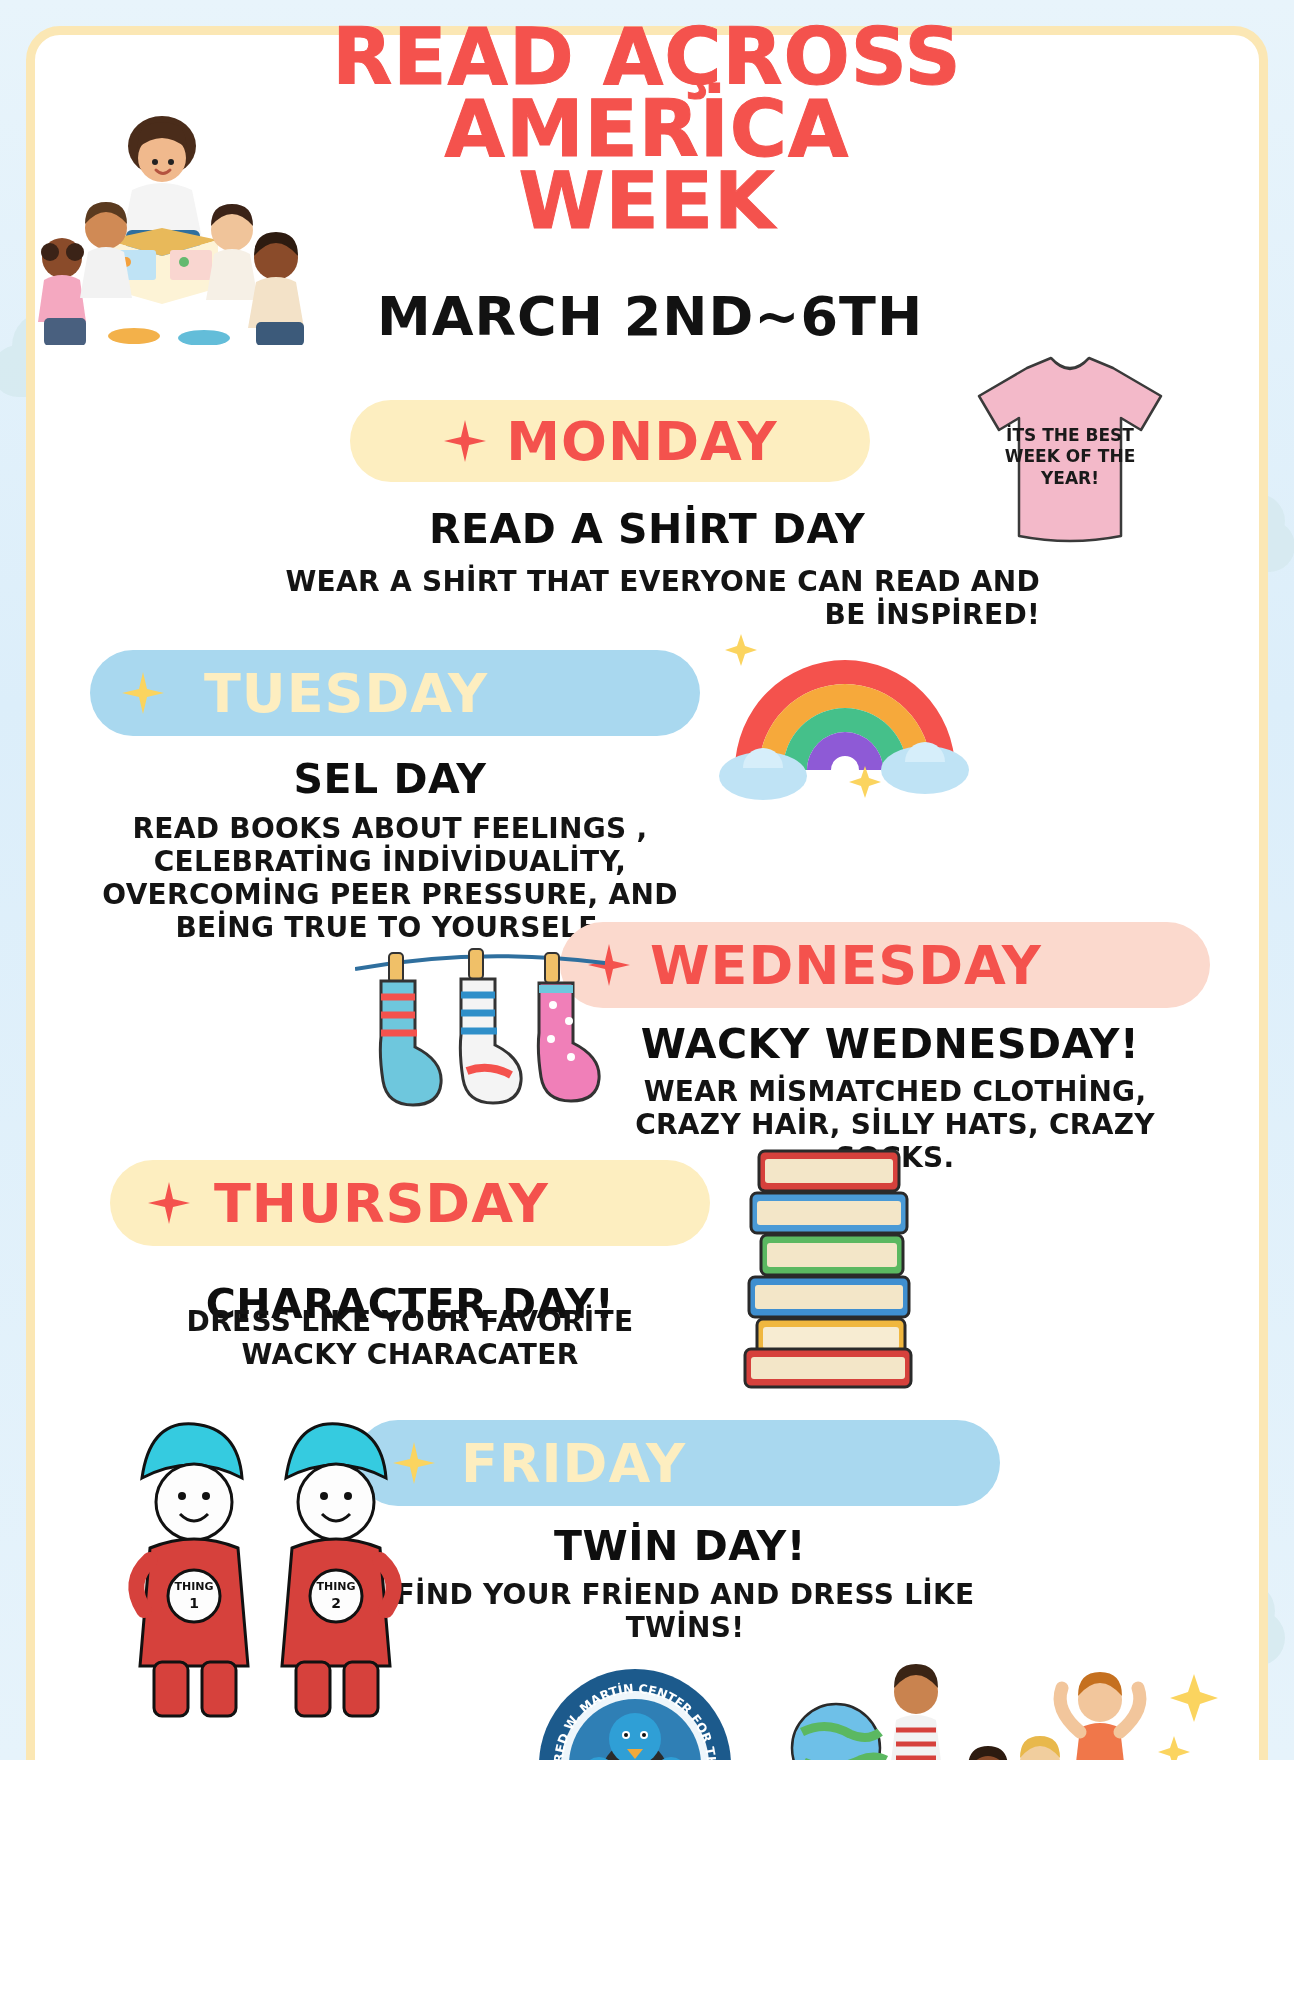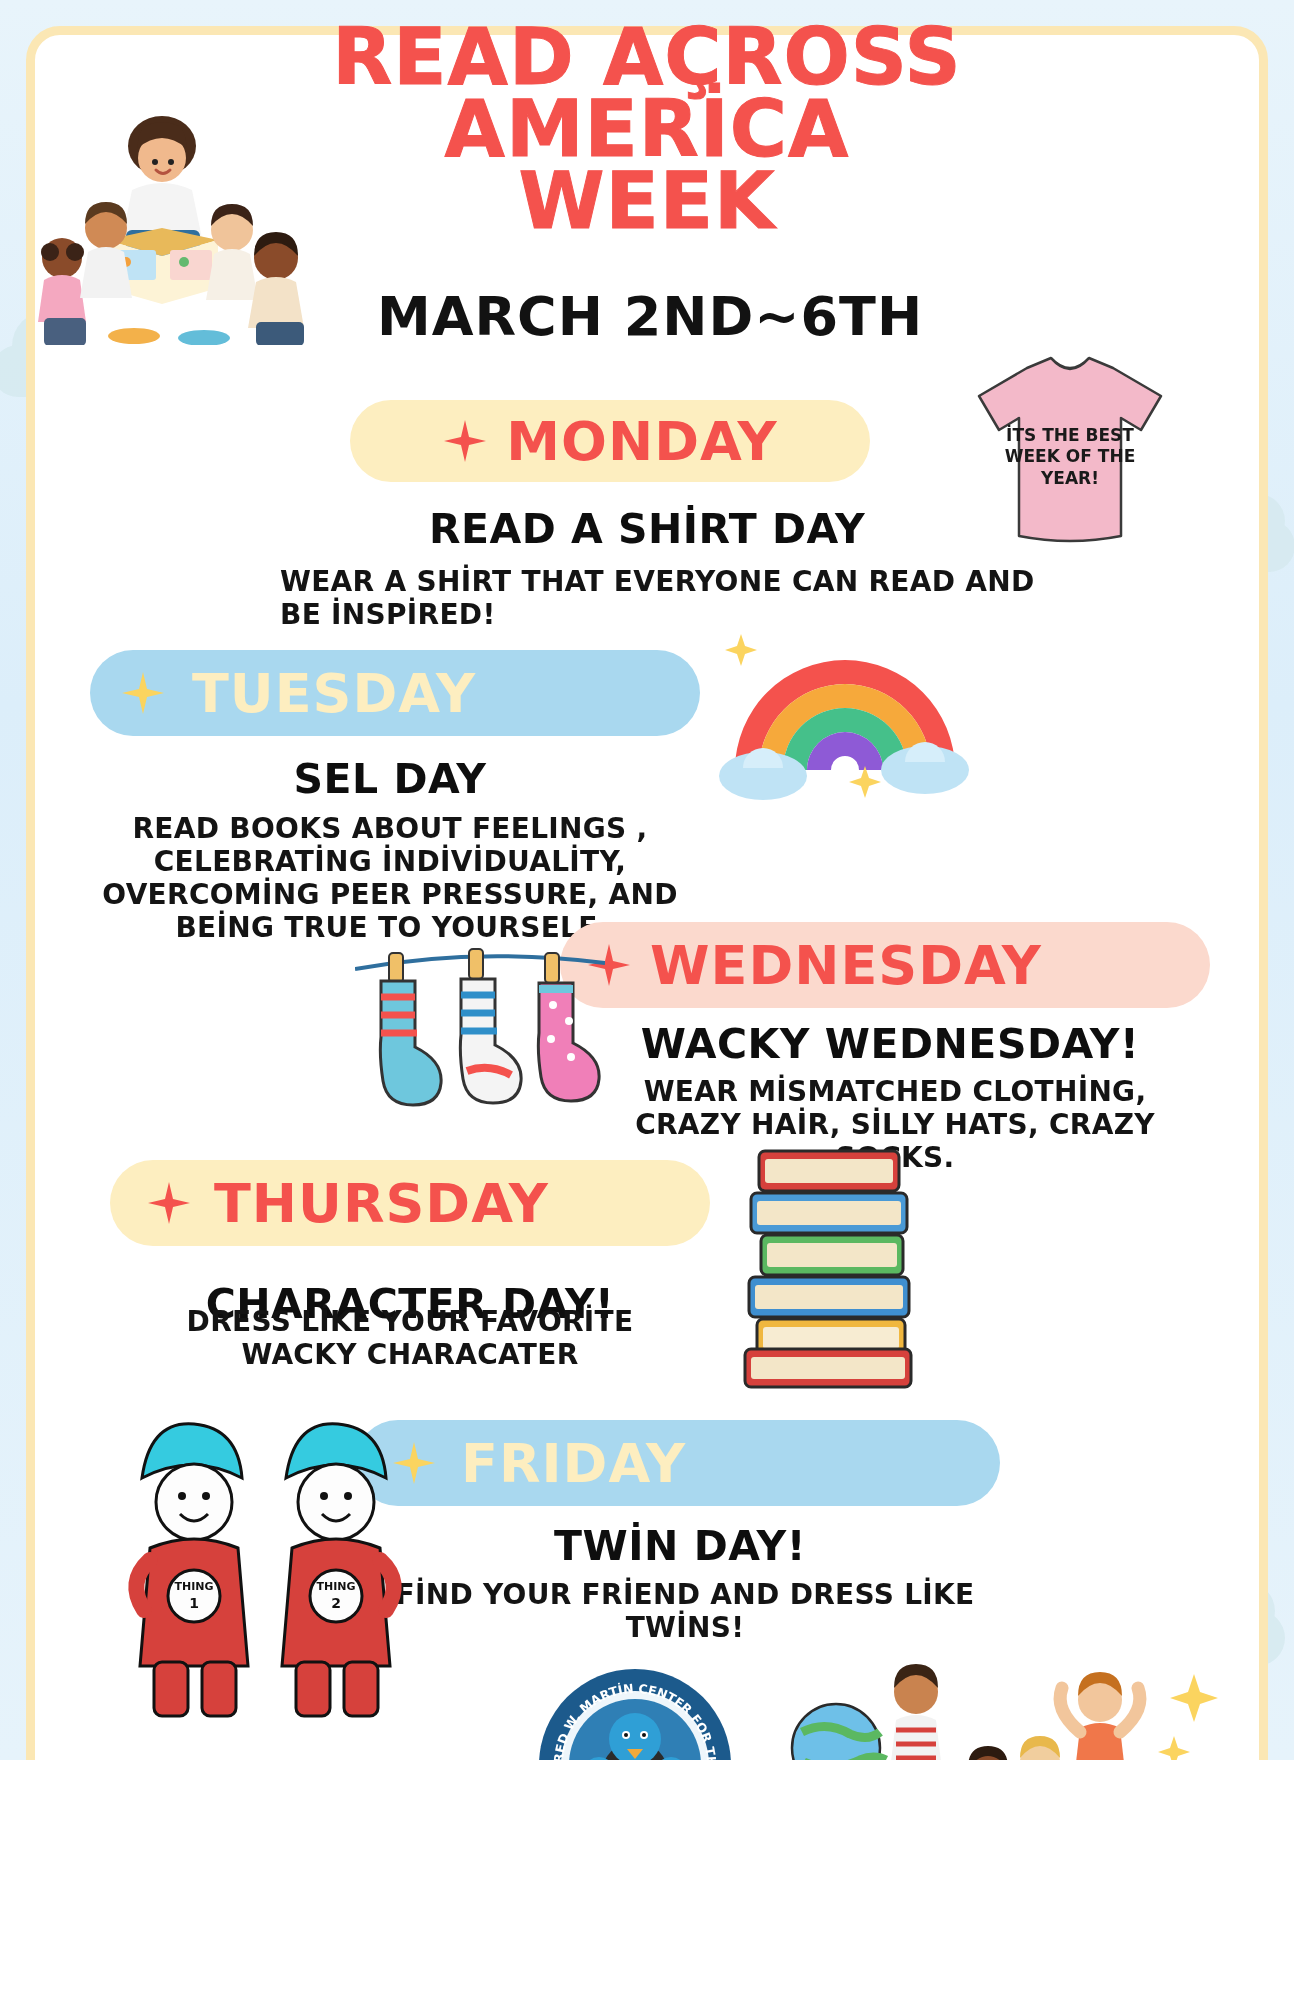--- a/index.html
+++ b/index.html
@@ -132,24 +132,24 @@
     color: #141414;
     font-size: 28px;
     line-height: 1.18;
     letter-spacing: .3px;
   }
 
   
   #monday-pill { left: 350px; top: 400px; width: 520px; height: 82px; background: #fdeec0; justify-content: center; gap: 18px; }
   #monday-pill .daylabel { color: #f4524d; }
   #monday-title { left: 0; top: 505px; width: 1294px; text-align: center; }
-  #monday-desc  { left: 280px; top: 565px; width: 760px; text-align: left; }
-
-  
-  #tuesday-pill { left: 90px; top: 650px; width: 610px; height: 86px; background: #a9d8ef; padding-left: 30px; gap: 26px; }
+  #monday-desc  { left: 280px; top: 565px; width: 760px; text-align: right; }
+
+  
+  #tuesday-pill { left: 90px; top: 650px; width: 610px; height: 86px; background: #a9d8ef; padding-left: 30px; gap: 38px; }
   #tuesday-pill .daylabel { color: #fdeec0; }
   #tuesday-title { left: 110px; top: 755px; width: 560px; text-align: center; }
   #tuesday-desc  { left: 70px; top: 812px; width: 640px; text-align: center; }
 
   
   #wednesday-pill { left: 560px; top: 922px; width: 650px; height: 86px; background: #fbd9cd; padding-left: 26px; gap: 18px; }
   #wednesday-pill .daylabel { color: #f4524d; }
   #wednesday-title { left: 610px; top: 1020px; width: 560px; text-align: center; }
   #wednesday-desc  { left: 600px; top: 1075px; width: 590px; text-align: center; }
 

